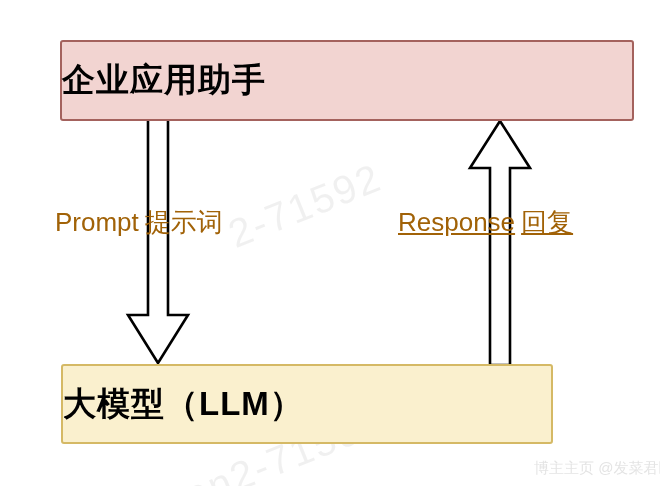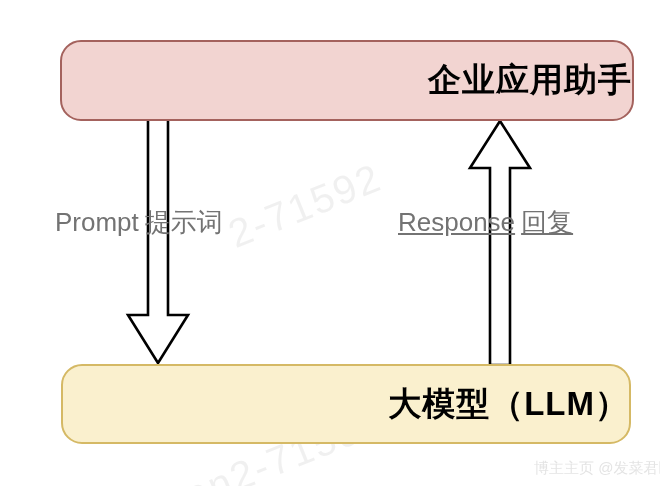--- a/index.html
+++ b/index.html
@@ -20,22 +20,22 @@
     height: 486px;
     background: #ffffff;
   }
 
   
   .node {
     position: absolute;
     box-sizing: border-box;
     display: flex;
     align-items: center;
-    justify-content: flex-end;
-    border-radius: 21px;
+    justify-content: flex-start;
+    border-radius: 3px;
     z-index: 2;
   }
   .node-label {
     font-weight: bold;
     color: #000000;
     letter-spacing: 1px;
     white-space: nowrap;
   }
 
   #node-app {
@@ -46,21 +46,21 @@
     background: #F2D4D1;
     border: 2px solid #A4625D;
   }
   #node-app .node-label {
     font-size: 33px;
   }
 
   #node-llm {
     left: 61px;
     top: 364px;
-    width: 570px;
+    width: 492px;
     height: 80px;
     background: #FAF0CE;
     border: 2px solid #D5B965;
   }
   #node-llm .node-label {
     font-size: 33px;
   }
 
   
   .arrow-svg {
@@ -74,21 +74,21 @@
     fill: #FFFFFF;
     stroke: #000000;
     stroke-width: 2.6;
     stroke-linejoin: miter;
   }
 
   
   .edge-label {
     position: absolute;
     z-index: 3;
-    color: #737373;
+    color: #a16207;
     font-size: 26px;
     white-space: nowrap;
     background: transparent;
   }
   #label-prompt { left: 55px; top: 205px; }
   #label-response { left: 398px; top: 205px; text-decoration: underline; }
   .edge-label .lbl-cn { margin-left: 6px; }
 
   
   .watermark-diag {

